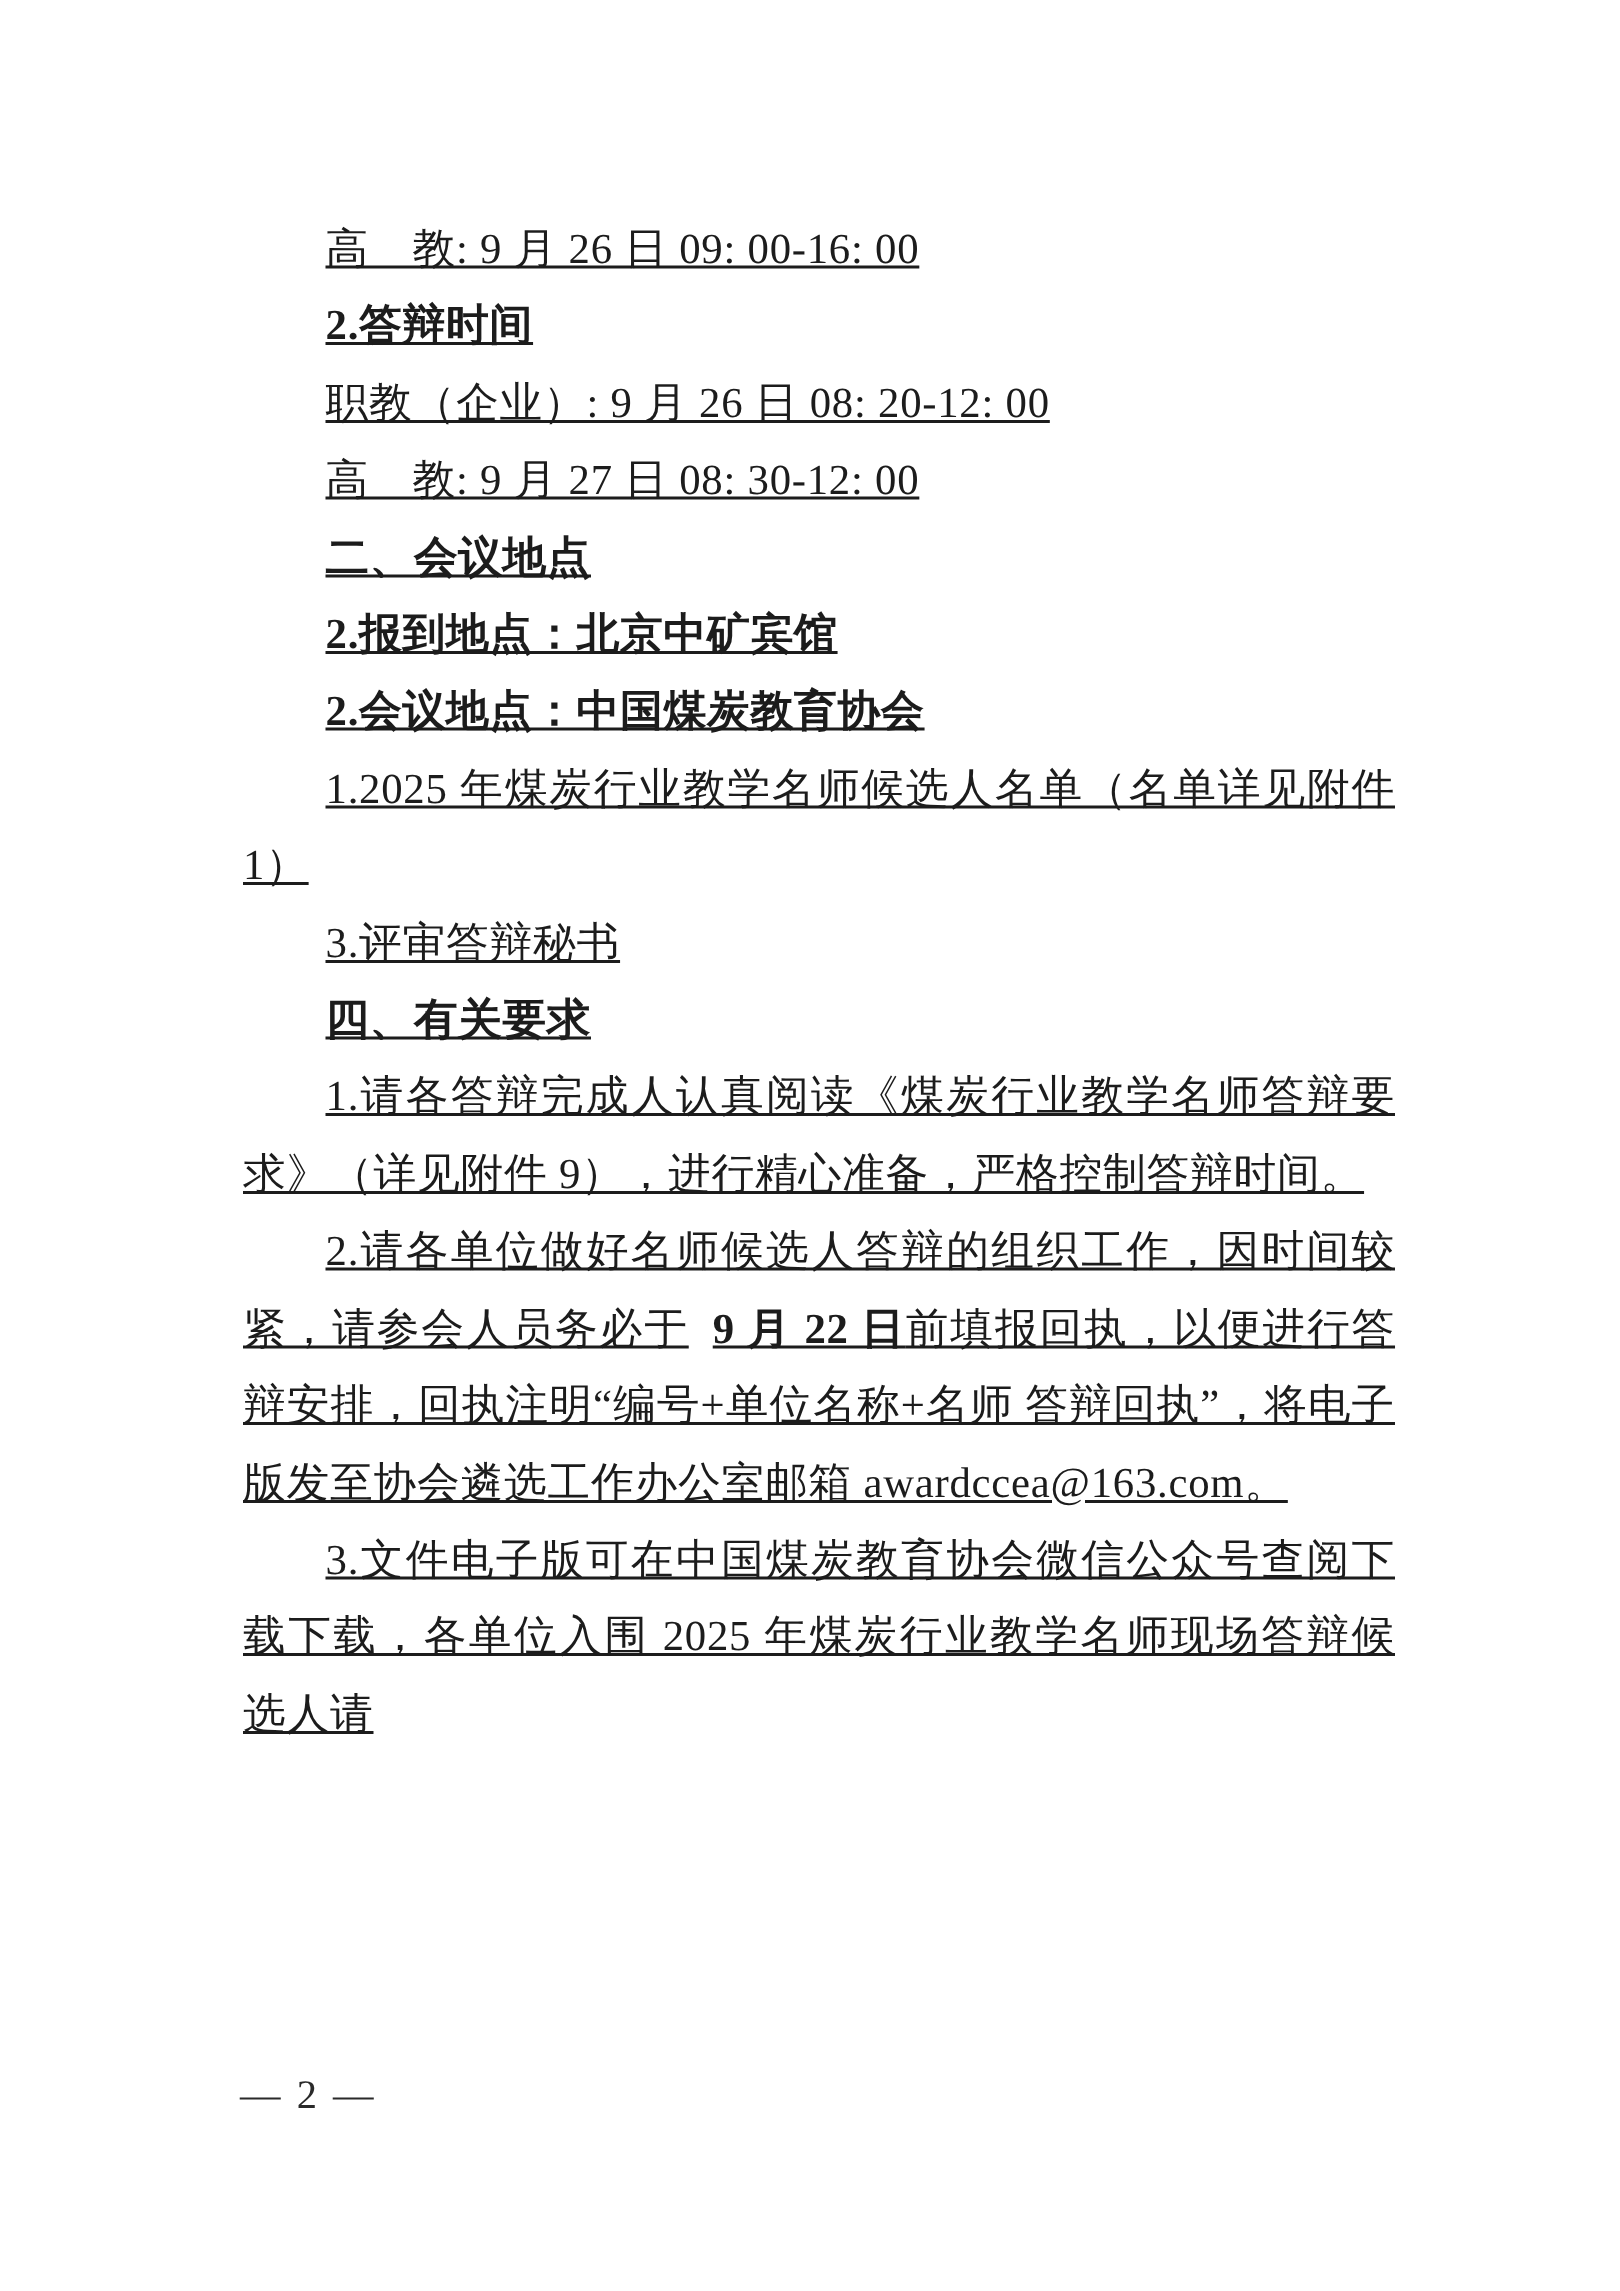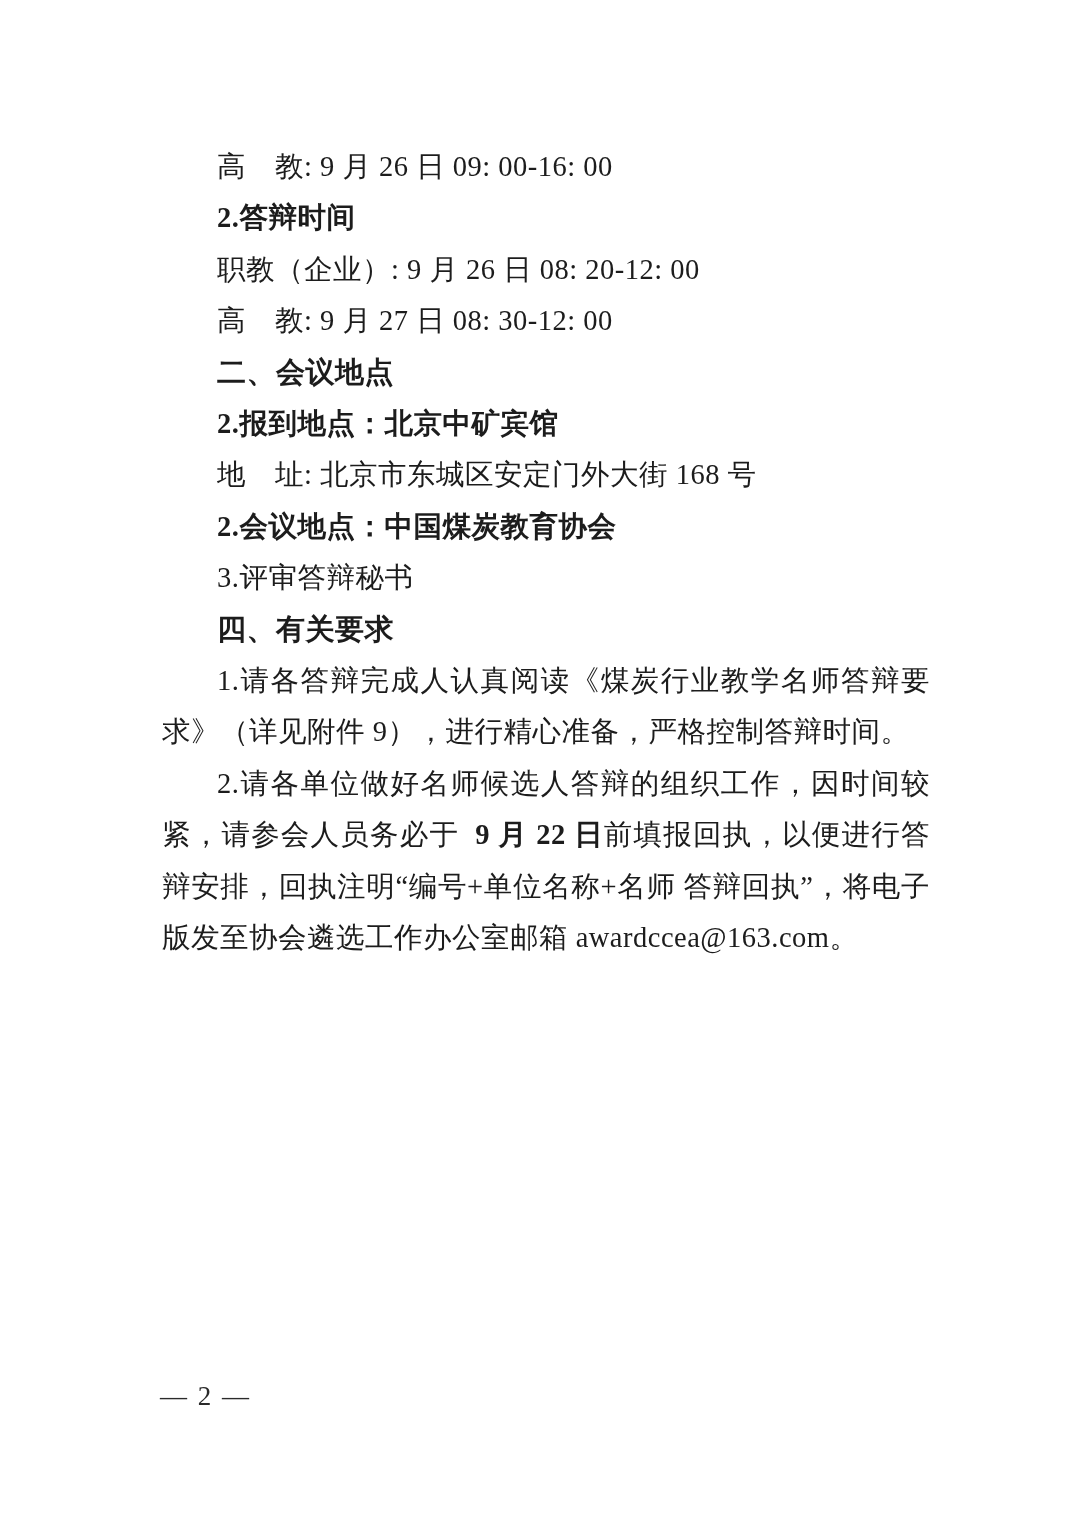--- a/index.html
+++ b/index.html
@@ -27,20 +27,21 @@
     width: 768px;
   }
   .line {
     margin: 0;
     font-size: 28.5px;
     line-height: 51.4px;
     text-align: justify;
     text-indent: 55px;
     letter-spacing: 0.5px;
     font-weight: 400;
+    text-decoration: underline;
   }
   .bold-serif {
     font-weight: 700;
   }
   .heading {
     font-weight: 700;
     font-family: "Liberation Sans", "DejaVu Sans", sans-serif;
     font-size: 29px;
   }
   .bold-inline {
@@ -68,37 +69,38 @@
     <p class="line bold-serif">2.答辩时间</p>
 
     <p class="line">职教（企业）: 9 月 26 日 08: 20-12: 00</p>
 
     <p class="line">高　教: 9 月 27 日 08: 30-12: 00</p>
 
     <p class="line heading">二、会议地点</p>
 
     <p class="line bold-serif">2.报到地点：北京中矿宾馆</p>
 
-    <p class="line">地　址: 北京市东城区安定门外大街 168 号</p>
 
     <p class="line bold-serif">2.会议地点：中国煤炭教育协会</p>
 
 
 
+    <p class="line">1.2025 年煤炭行业教学名师候选人名单（名单详见附件 1）</p>
 
 
     <p class="line">3.评审答辩秘书</p>
 
     <p class="line heading">四、有关要求</p>
 
     <p class="line">1.请各答辩完成人认真阅读《煤炭行业教学名师答辩要求》（详见附件 9），进行精心准备，严格控制答辩时间。</p>
 
     <p class="line">
       <span>2.请各单位做好名师候选人答辩的组织工作，因时间较紧，请参会人员务必于</span><span class="bold-inline">9 月 22 日</span><span>前填报回执，以便进行答辩安排，回执注明“编号+单位名称+名师 答辩回执”，将电子版发至协会遴选工作办公室邮箱 awardccea@163.com。</span>
     </p>
 
 
+    <p class="line">3.文件电子版可在中国煤炭教育协会微信公众号查阅下载下载，各单位入围 2025 年煤炭行业教学名师现场答辩候选人请</p>
 
   </div>
 
   <div class="page-footer">— 2 —</div>
 
 </div>
 
 </body></html>

